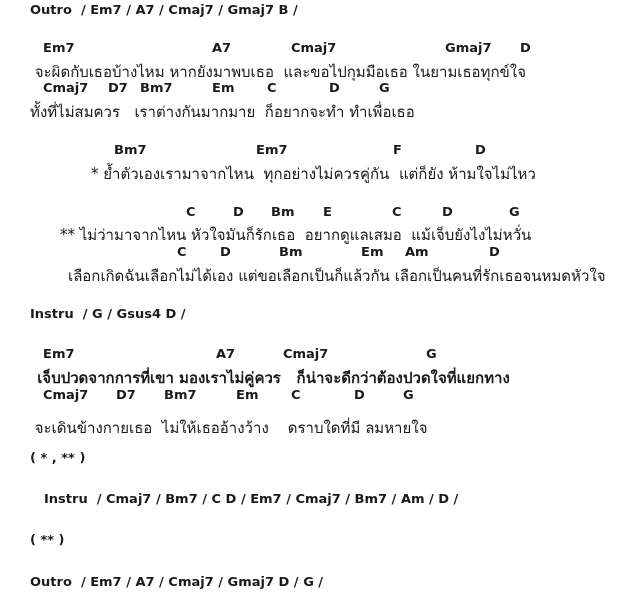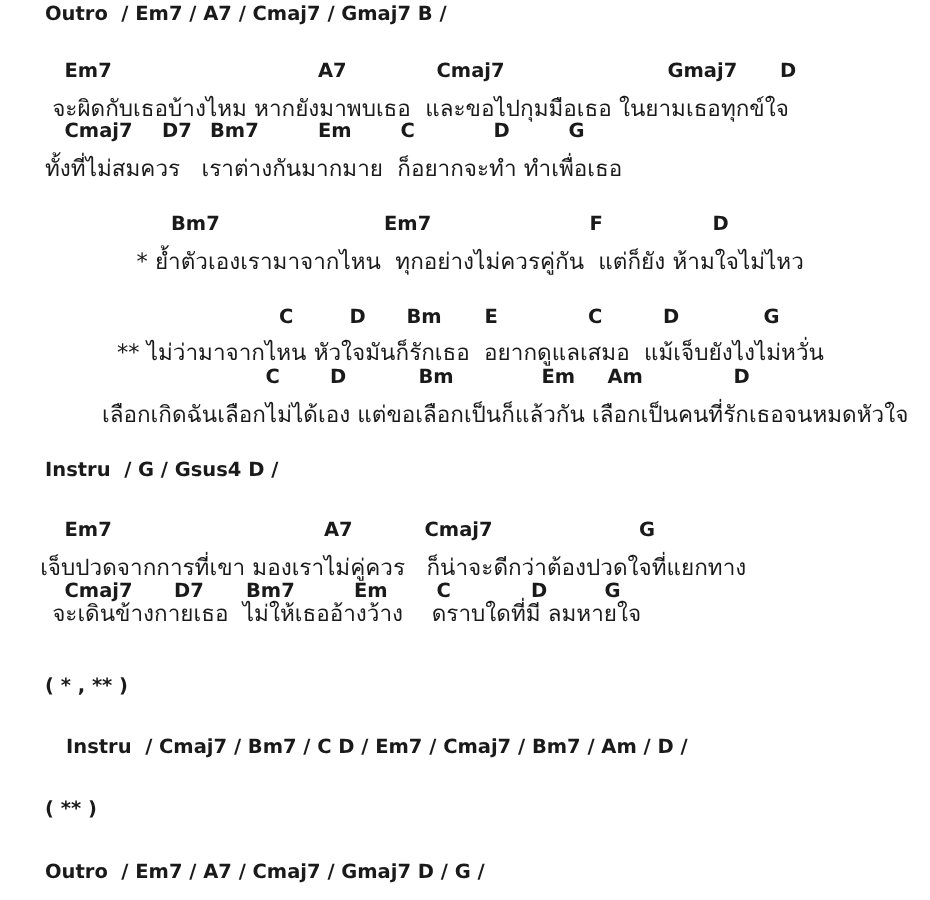--- a/index.html
+++ b/index.html
@@ -46,47 +46,47 @@
 
 <div class="chordrow" style="top:204px;">
     <span class="chord" style="left: 173px; top: 0px;">C</span>
     <span class="chord" style="left: 220px; top: 0px;">D</span>
     <span class="chord" style="left: 258px; top: 0px;">Bm</span>
     <span class="chord" style="left: 310px; top: 0px;">E</span>
     <span class="chord" style="left: 379px; top: 0px;">C</span>
     <span class="chord" style="left: 429px; top: 0px;">D</span>
     <span class="chord" style="left: 496px; top: 0px;">G</span>
   </div>
-<div class="line lyric" style="top:223px;left:78px;">** ไม่ว่ามาจากไหน หัวใจมันก็รักเธอ  อยากดูแลเสมอ  แม้เจ็บยังไงไม่หวั่น</div>
+<div class="line lyric" style="top:223px;left:60px;">** ไม่ว่ามาจากไหน หัวใจมันก็รักเธอ  อยากดูแลเสมอ  แม้เจ็บยังไงไม่หวั่น</div>
 <div class="chordrow" style="top:244px;">
     <span class="chord" style="left: 164px; top: 0px;">C</span>
     <span class="chord" style="left: 207px; top: 0px;">D</span>
     <span class="chord" style="left: 266px; top: 0px;">Bm</span>
     <span class="chord" style="left: 348px; top: 0px;">Em</span>
     <span class="chord" style="left: 392px; top: 0px;">Am</span>
     <span class="chord" style="left: 476px; top: 0px;">D</span>
   </div>
 <div class="line lyric" style="top:264px;left:68px;">เลือกเกิดฉันเลือกไม่ได้เอง แต่ขอเลือกเป็นก็แล้วกัน เลือกเป็นคนที่รักเธอจนหมดหัวใจ</div>
 
 <div class="line bold" style="top:306px;left:30px;">Instru  / G / Gsus4 D /</div>
 
 <div class="chordrow" style="top:346px;">
     <span class="chord" style="left: 30px; top: 0px;">Em7</span>
     <span class="chord" style="left: 203px; top: 0px;">A7</span>
     <span class="chord" style="left: 270px; top: 0px;">Cmaj7</span>
     <span class="chord" style="left: 413px; top: 0px;">G</span>
   </div>
-<div class="line lyric" style="top:366px;left:22px;"> เจ็บปวดจากการที่เขา มองเราไม่คู่ควร   ก็น่าจะดีกว่าต้องปวดใจที่แยกทาง</div>
+<div class="line lyric" style="top:366px;left:32px;font-weight:bold;"> เจ็บปวดจากการที่เขา มองเราไม่คู่ควร   ก็น่าจะดีกว่าต้องปวดใจที่แยกทาง</div>
 <div class="chordrow" style="top:387px;">
     <span class="chord" style="left: 30px; top: 0px;">Cmaj7</span>
     <span class="chord" style="left: 103px; top: 0px;">D7</span>
     <span class="chord" style="left: 151px; top: 0px;">Bm7</span>
     <span class="chord" style="left: 223px; top: 0px;">Em</span>
     <span class="chord" style="left: 278px; top: 0px;">C</span>
     <span class="chord" style="left: 341px; top: 0px;">D</span>
     <span class="chord" style="left: 390px; top: 0px;">G</span>
   </div>
-<div class="line lyric" style="top:397px;left:30px;text-align:center;"> จะเดินข้างกายเธอ  ไม่ให้เธออ้างว้าง    ดราบใดที่มี ลมหายใจ</div>
+<div class="line lyric" style="top:416px;left:30px;text-align:center;"> จะเดินข้างกายเธอ  ไม่ให้เธออ้างว้าง    ดราบใดที่มี ลมหายใจ</div>
 
 <div class="line bold" style="top:450px;left:30px;">( * , ** )</div>
 <div class="line bold" style="top:491px;left:44px;">Instru  / Cmaj7 / Bm7 / C D / Em7 / Cmaj7 / Bm7 / Am / D /</div>
 <div class="line bold" style="top:532px;left:30px;">( ** )</div>
 <div class="line bold" style="top:574px;left:30px;">Outro  / Em7 / A7 / Cmaj7 / Gmaj7 D / G /</div>
 
 </body></html>

